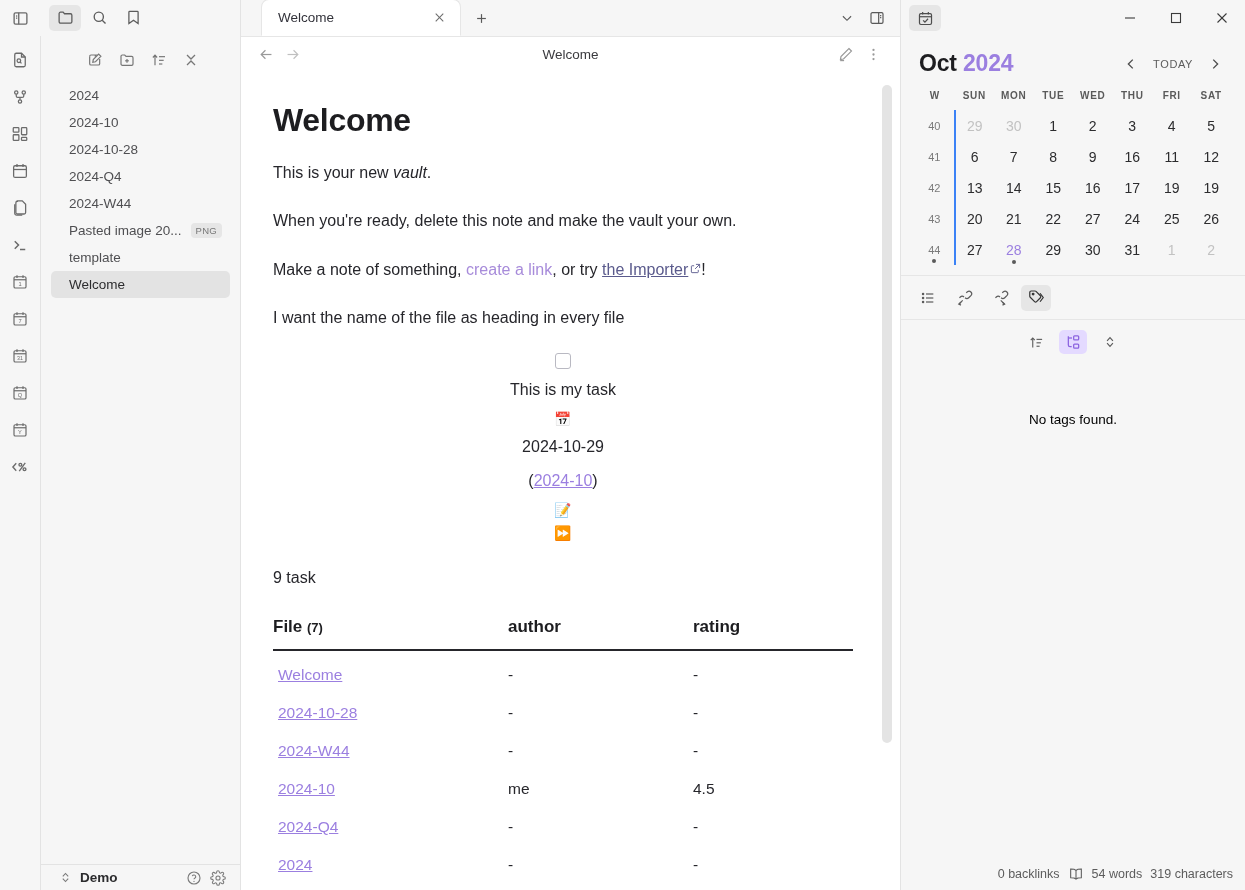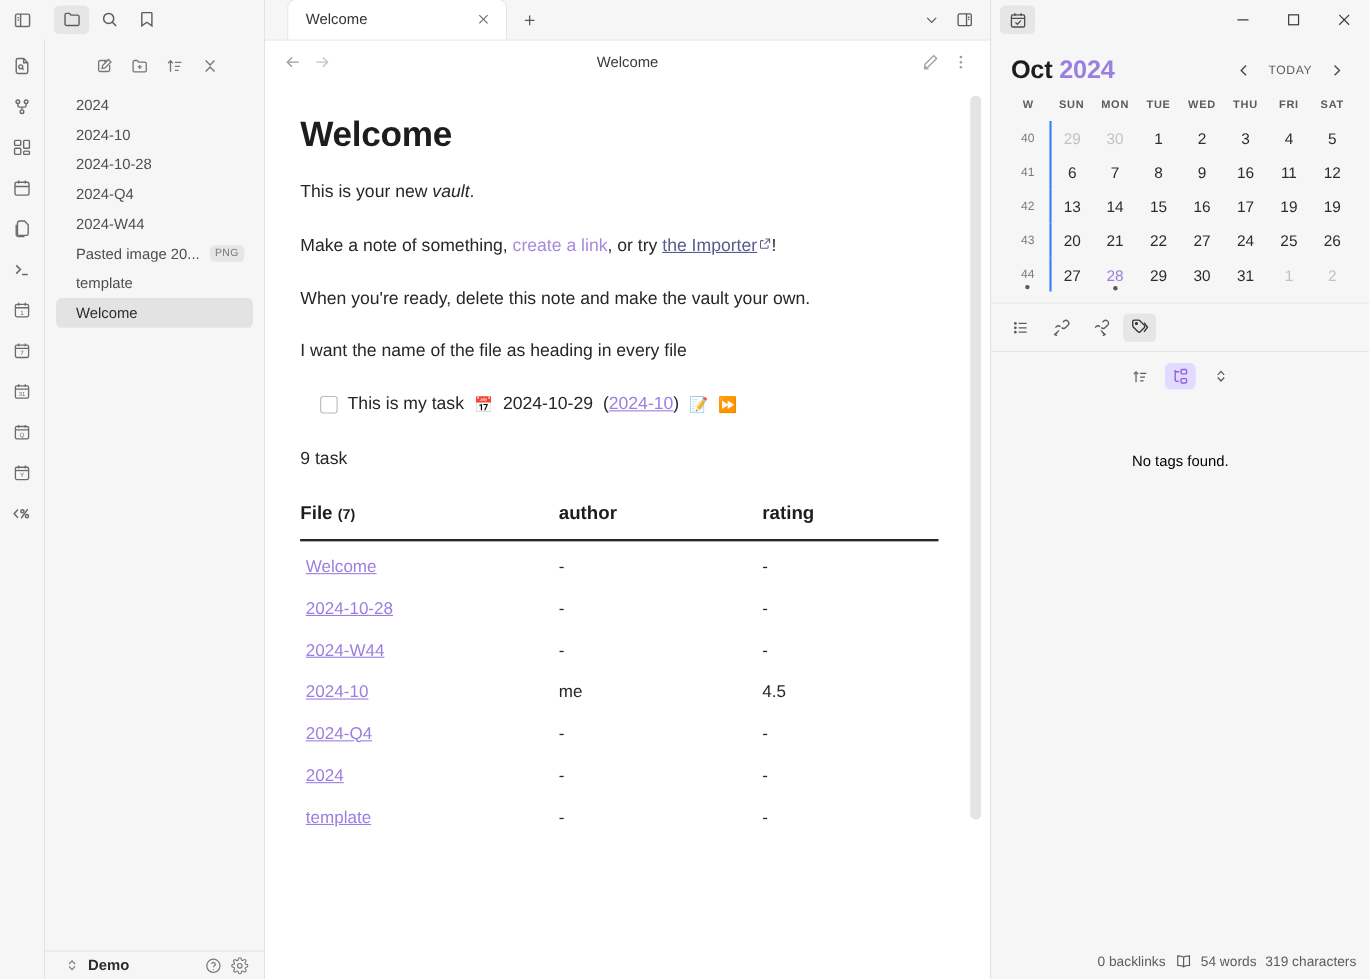--- a/index.html
+++ b/index.html
@@ -149,21 +149,21 @@
     font-size: 32px; font-weight: bold; letter-spacing: -0.3px;
     margin: 0 0 22px 0; color: #1d1d20; line-height: 1.2;
   }
   .doc p { margin: 0 0 23px 0; }
   .doc em { font-style: italic; }
   .ilink { color: #a78bda; text-decoration: none; cursor: pointer; }
   .xlink { color: #5a5a8c; text-decoration: underline; cursor: pointer; }
 
   .taskline {
     display: flex; align-items: center; gap: 9px;
-    margin: 0 0 26px 18px; font-size: 16px;
+    margin: 0 0 26px 18px; font-size: 16px; flex-direction: column;
   }
   .tcheck {
     width: 16px; height: 16px; border: 1.6px solid #b9b9c2;
     border-radius: 3px; background: #fff; cursor: pointer; flex: 0 0 auto;
   }
   .emoji { font-size: 14px; line-height: 1; }
   .tlink { color: #9b7fe0; text-decoration: underline; cursor: pointer; }
 
   .taskcount { margin: 0 0 30px 0; font-size: 16px; color: #26262b; }
 
@@ -563,31 +563,31 @@
     </div>
 
     <div class="docwrap">
       <div class="doc">
         <h1>Welcome</h1>
 
         <p>
           <span>This is your new </span><em>vault</em><span>.</span>
         </p>
 
+        <p>When you're ready, delete this note and make the vault your own.</p>
+
         <p>
           <span>Make a note of something, </span><a class="ilink">create a link</a><span>, or try </span><a class="xlink">the Importer</a><span style="display:inline-block;vertical-align:1px;margin-left:2px;">
             <svg width="11" height="11" viewBox="0 0 24 24" fill="none" stroke="#5a5a8c" stroke-width="2">
               <polyline points="13 3 21 3 21 11"></polyline>
                 <line x1="21" y1="3" x2="11" y2="13"></line>
               <path d="M18 15v4.5a1.5 1.5 0 0 1-1.5 1.5h-12A1.5 1.5 0 0 1 3 19.5v-12A1.5 1.5 0 0 1 4.5 6H9"></path>
             </svg>
           </span><span>!</span>
         </p>
-
-        <p>When you're ready, delete this note and make the vault your own.</p>
         <p>I want the name of the file as heading in every file</p>
 
         <div class="taskline">
           <span class="tcheck"></span>
           <span>This is my task</span>
           <span class="emoji">📅</span>
           <span>2024-10-29</span>
           <span><span>(</span><a class="tlink">2024-10</a><span>)</span></span>
           <span class="emoji">📝</span>
           <span class="emoji">⏩</span>

